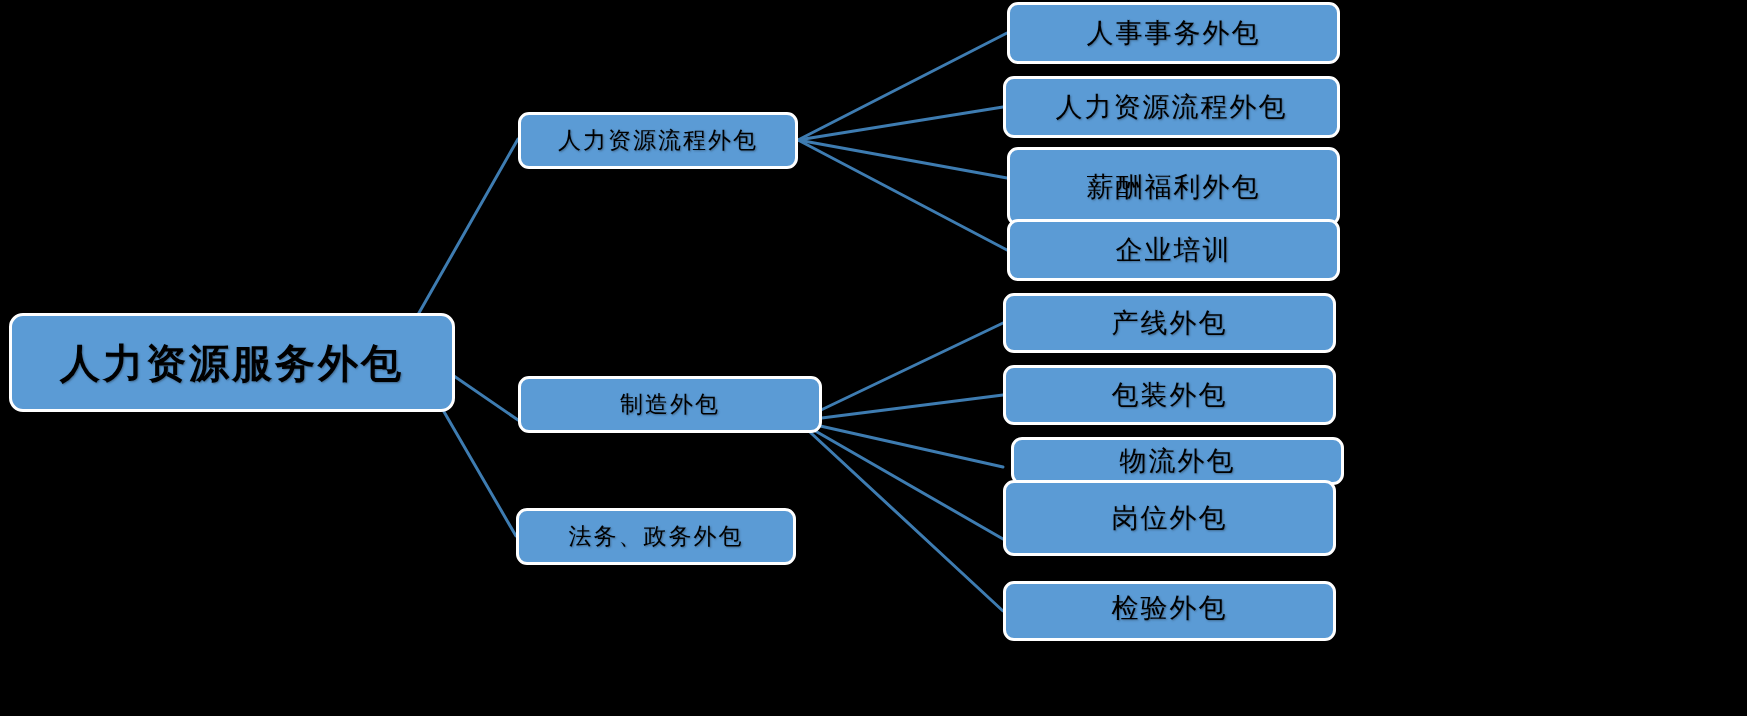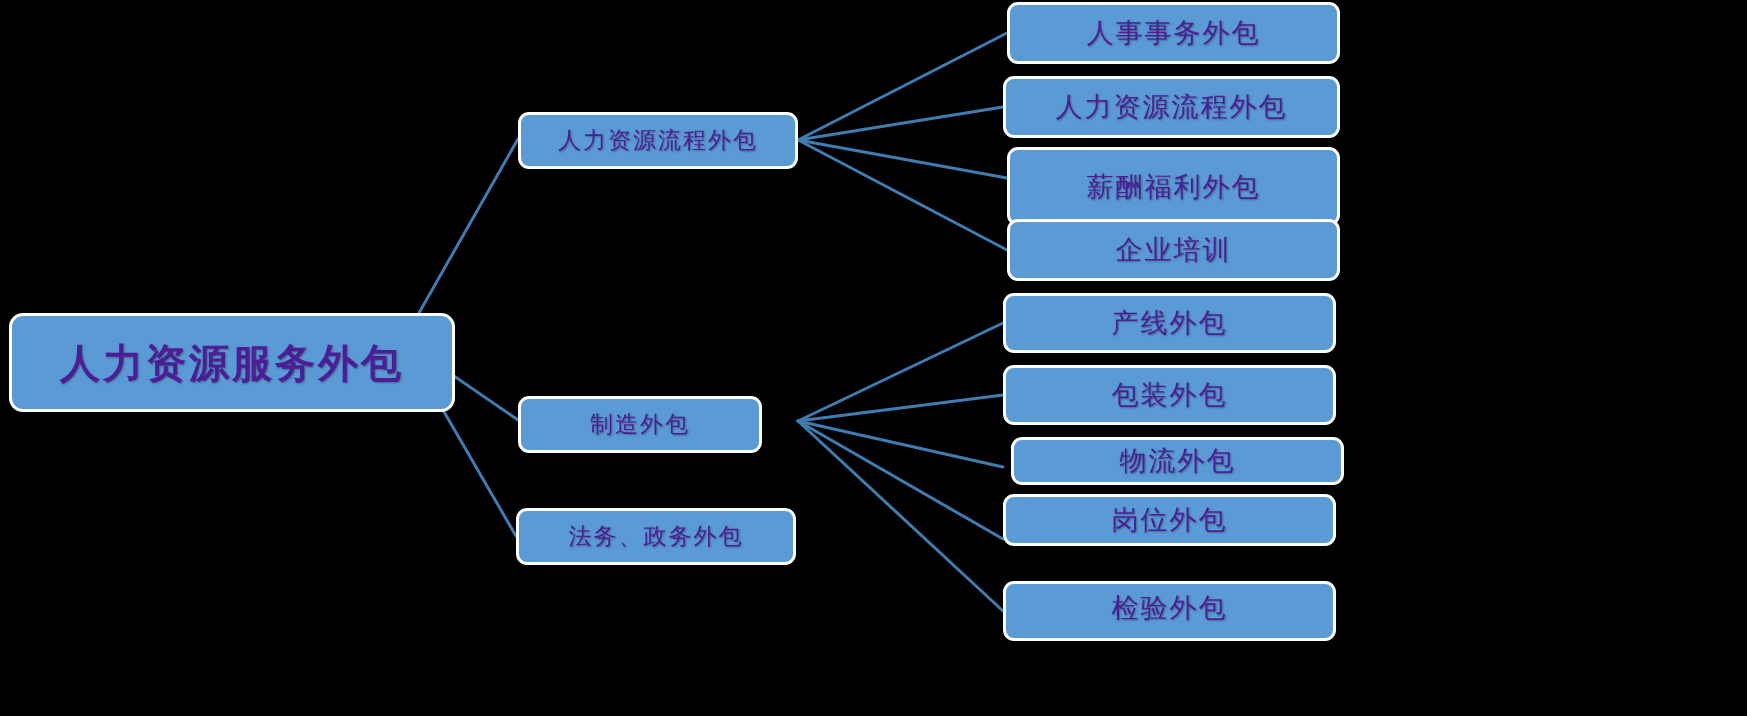--- a/index.html
+++ b/index.html
@@ -28,21 +28,21 @@
   }
   .node {
     position: absolute;
     box-sizing: border-box;
     background: #5b9bd5;
     border: 3px solid #ffffff;
     border-radius: 11px;
     display: flex;
     align-items: center;
     justify-content: center;
-    color: #4c1d95;
+    color: #000000;
     text-align: center;
     letter-spacing: 1px;
     line-height: 1.1;
     text-shadow: 1px 1px 2px rgba(40,60,80,0.55);
     z-index: 2;
   }
   .node.root {
     font-size: 40px;
     font-weight: bold;
     border-radius: 14px;
@@ -77,35 +77,35 @@
       <line x1="798" y1="421" x2="1003" y2="395" stroke="#3e7cb1" stroke-width="3" stroke-linecap="round"></line>
       <line x1="798" y1="421" x2="1003" y2="467" stroke="#3e7cb1" stroke-width="3" stroke-linecap="round"></line>
       <line x1="798" y1="421" x2="1003" y2="539" stroke="#3e7cb1" stroke-width="3" stroke-linecap="round"></line>
       <line x1="798" y1="421" x2="1003" y2="611" stroke="#3e7cb1" stroke-width="3" stroke-linecap="round"></line>
     </svg>
 
   <div class="node root" style="left: 0px; top: 313px; width: 446px; height: 99px;">人力资源服务外包</div>
 
   <div class="node level2" style="left: 518px; top: 112px; width: 280px; height: 57px;">人力资源流程外包</div>
 
-  <div class="node level2" style="left: 518px; top: 396px; width: 244px; height: 57px;">制造外包</div>
+  <div class="node level2" style="left: 518px; top: 376px; width: 304px; height: 57px;">制造外包</div>
 
   <div class="node level2" style="left: 516px; top: 508px; width: 280px; height: 57px;">法务、政务外包</div>
 
   <div class="node leaf" style="left: 1007px; top: 2px; width: 333px; height: 62px;">人事事务外包</div>
 
   <div class="node leaf" style="left: 1003px; top: 76px; width: 337px; height: 62px;">人力资源流程外包</div>
 
   <div class="node leaf" style="left: 1007px; top: 147px; width: 333px; height: 79px;">薪酬福利外包</div>
 
   <div class="node leaf" style="left: 1007px; top: 219px; width: 333px; height: 62px;">企业培训</div>
 
   <div class="node leaf" style="left: 1003px; top: 293px; width: 333px; height: 60px;">产线外包</div>
 
   <div class="node leaf" style="left: 1003px; top: 365px; width: 333px; height: 60px;">包装外包</div>
 
   <div class="node leaf" style="left: 987px; top: 437px; width: 333px; height: 48px; margin-left: 24px;">物流外包</div>
 
-  <div class="node leaf" style="left: 1003px; top: 494px; width: 333px; height: 52px;">岗位外包</div>
+  <div class="node leaf" style="left: 1003px; top: 480px; width: 333px; height: 76px;">岗位外包</div>
 
   <div class="node leaf" style="left: 1003px; top: 581px; width: 333px; height: 60px; font-family: Liberation Mono, monospace;">检验外包</div>
 
 </div>
 
 </body></html>

